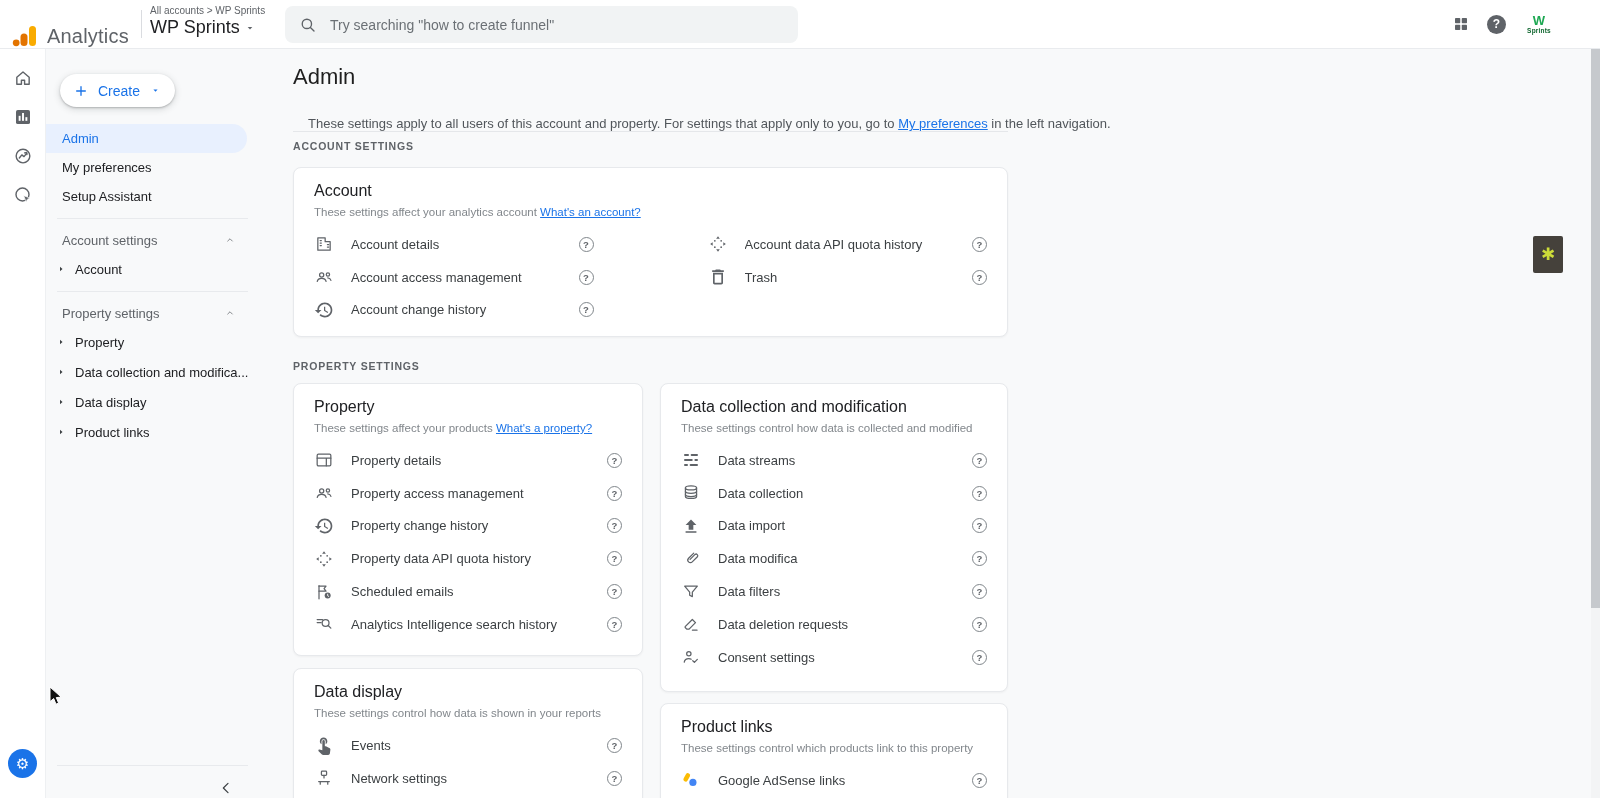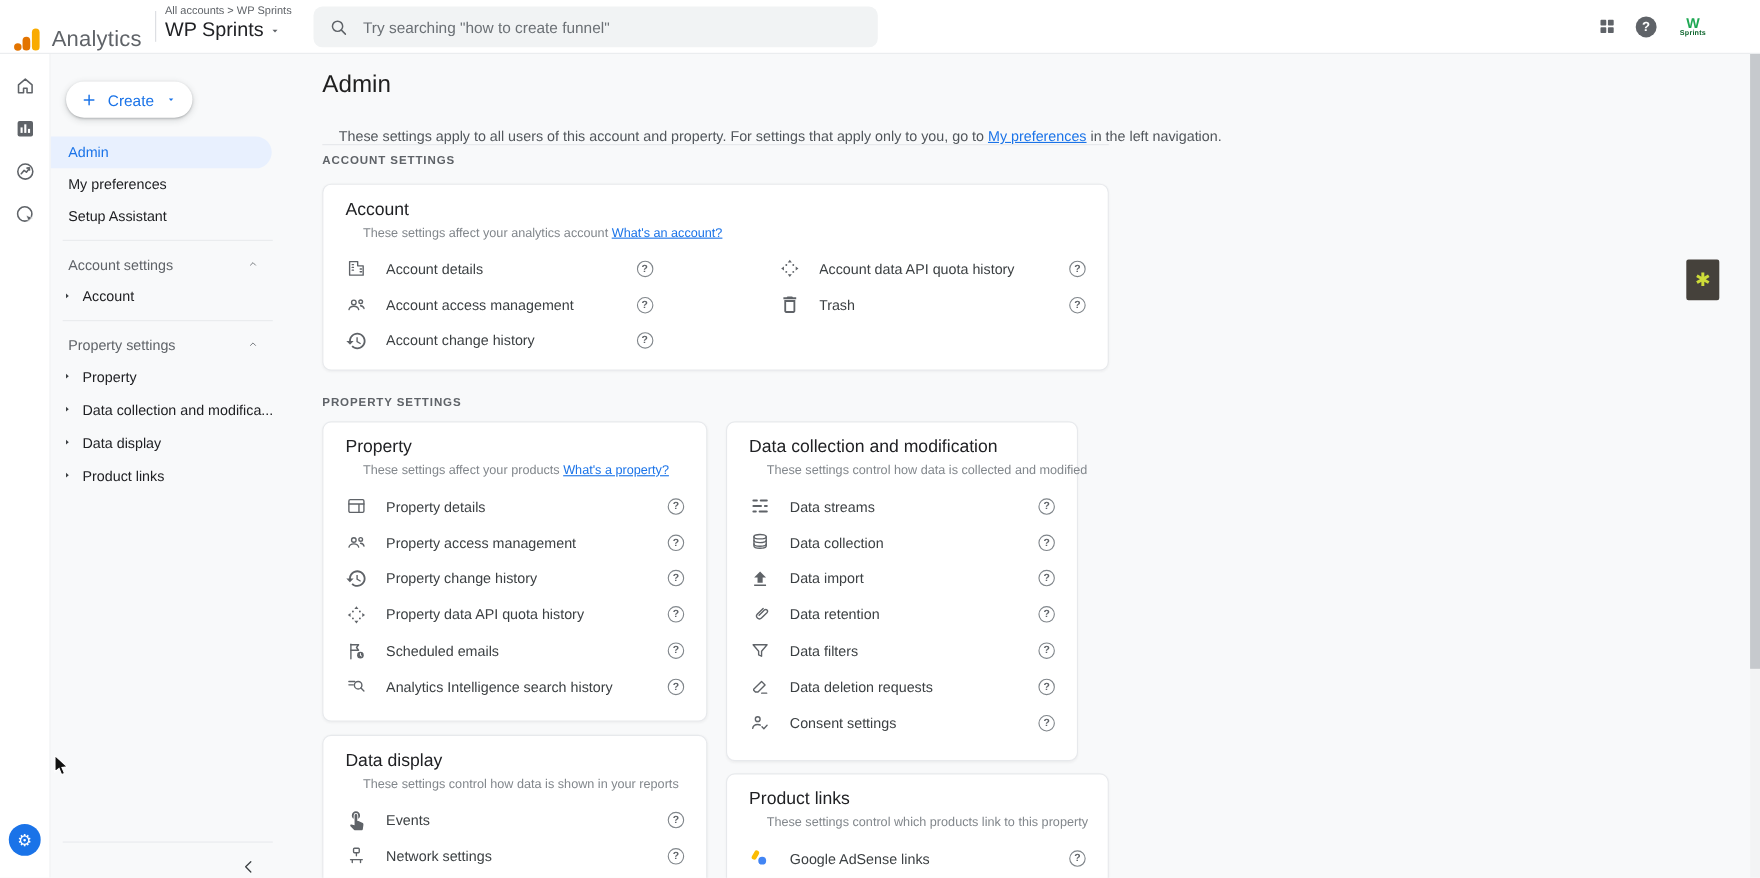--- a/index.html
+++ b/index.html
@@ -65,25 +65,25 @@
   .main{position:absolute;left:260px;top:48px;right:0;height:750px;overflow:hidden}
   .page-title{position:absolute;left:33px;top:16px;font-size:22px;font-weight:400;color:#1f1f1f;margin:0}
   .page-desc{position:absolute;left:33px;top:53px;font-size:13px;color:#51565b;margin:15px;white-space:nowrap}
   .link{color:#1a73e8;text-decoration:underline;cursor:pointer}
   .content-divider{position:absolute;left:33px;width:715px;top:83px;height:1px;background:#e5e7ea}
   .sec-label{position:absolute;left:33px;font-size:10.5px;font-weight:700;letter-spacing:.8px;color:#5f6368}
   .card{position:absolute;background:#fff;border:1px solid #e7e9ec;border-radius:8px;padding:14px 20px;
         box-sizing:border-box;box-shadow:0 1px 2px rgba(60,64,67,.05)}
   #card-account{left:33px;top:119px;width:715px;height:170px}
   #card-property{left:33px;top:335px;width:350px;height:273px}
-  #card-datacol{left:400px;top:335px;width:320px;height:309px}
+  #card-datacol{left:400px;top:335px;width:348px;height:309px}
   #card-datadisplay{left:33px;top:620px;width:350px;height:200px}
   #card-productlinks{left:400px;top:655px;width:348px;height:160px}
   .card-title{font-size:16px;font-weight:400;color:#202124;margin:0 0 6px}
-  .card-subtitle{font-size:11.5px;color:#82878c;margin:0 16px 10px;white-space:nowrap}
+  .card-subtitle{font-size:11.5px;color:#82878c;margin:0 0 10px;white-space:nowrap}
   .subtitle-link{color:#1a73e8;text-decoration:underline;cursor:pointer}
   .card-columns{display:flex;gap:114px}
   .card-col{flex:1;min-width:0}
   .item-row{height:32.8px;display:flex;align-items:center;cursor:pointer}
   .item-icon{width:20px;height:20px;margin-right:17px;flex:none}
   .item-label{flex:1;font-size:13px;color:#3c4043;white-space:nowrap;overflow:hidden}
   .help{width:15px;height:15px;border:1.2px solid #80868b;border-radius:50%;color:#5f6368;font-size:9.5px;font-weight:600;
         display:flex;align-items:center;justify-content:center;flex:none;box-sizing:border-box}
 
   
@@ -484,21 +484,21 @@
               </span>
               <span class="item-label">Data import</span>
               <span class="help">?</span>
             </div>
             <div class="item-row">
               <span class="item-icon" data-icon="magnet">
                 <svg viewBox="0 0 24 24" aria-hidden="true">
                   <path d="M15.3 4.9l-6.2 6.2a3.1 3.1 0 1 0 4.4 4.4l6.2-6.2a2 2 0 0 0-2.8-2.8l-6 6" fill="none" stroke="#5f6368" stroke-width="1.5" stroke-linecap="round" stroke-linejoin="round"></path>
                 </svg>
               </span>
-              <span class="item-label">Data retention</span>
+              <span class="item-label">Data modifica</span>
               <span class="help">?</span>
             </div>
             <div class="item-row">
               <span class="item-icon" data-icon="funnel">
                 <svg viewBox="0 0 24 24" aria-hidden="true">
                   <path d="M4.4 5h15.2l-6 7.1v5.4l-3.2-1.6v-3.8z" fill="none" stroke="#5f6368" stroke-width="1.5" stroke-linecap="round" stroke-linejoin="round"></path>
                 </svg>
               </span>
               <span class="item-label">Data filters</span>
               <span class="help">?</span>

